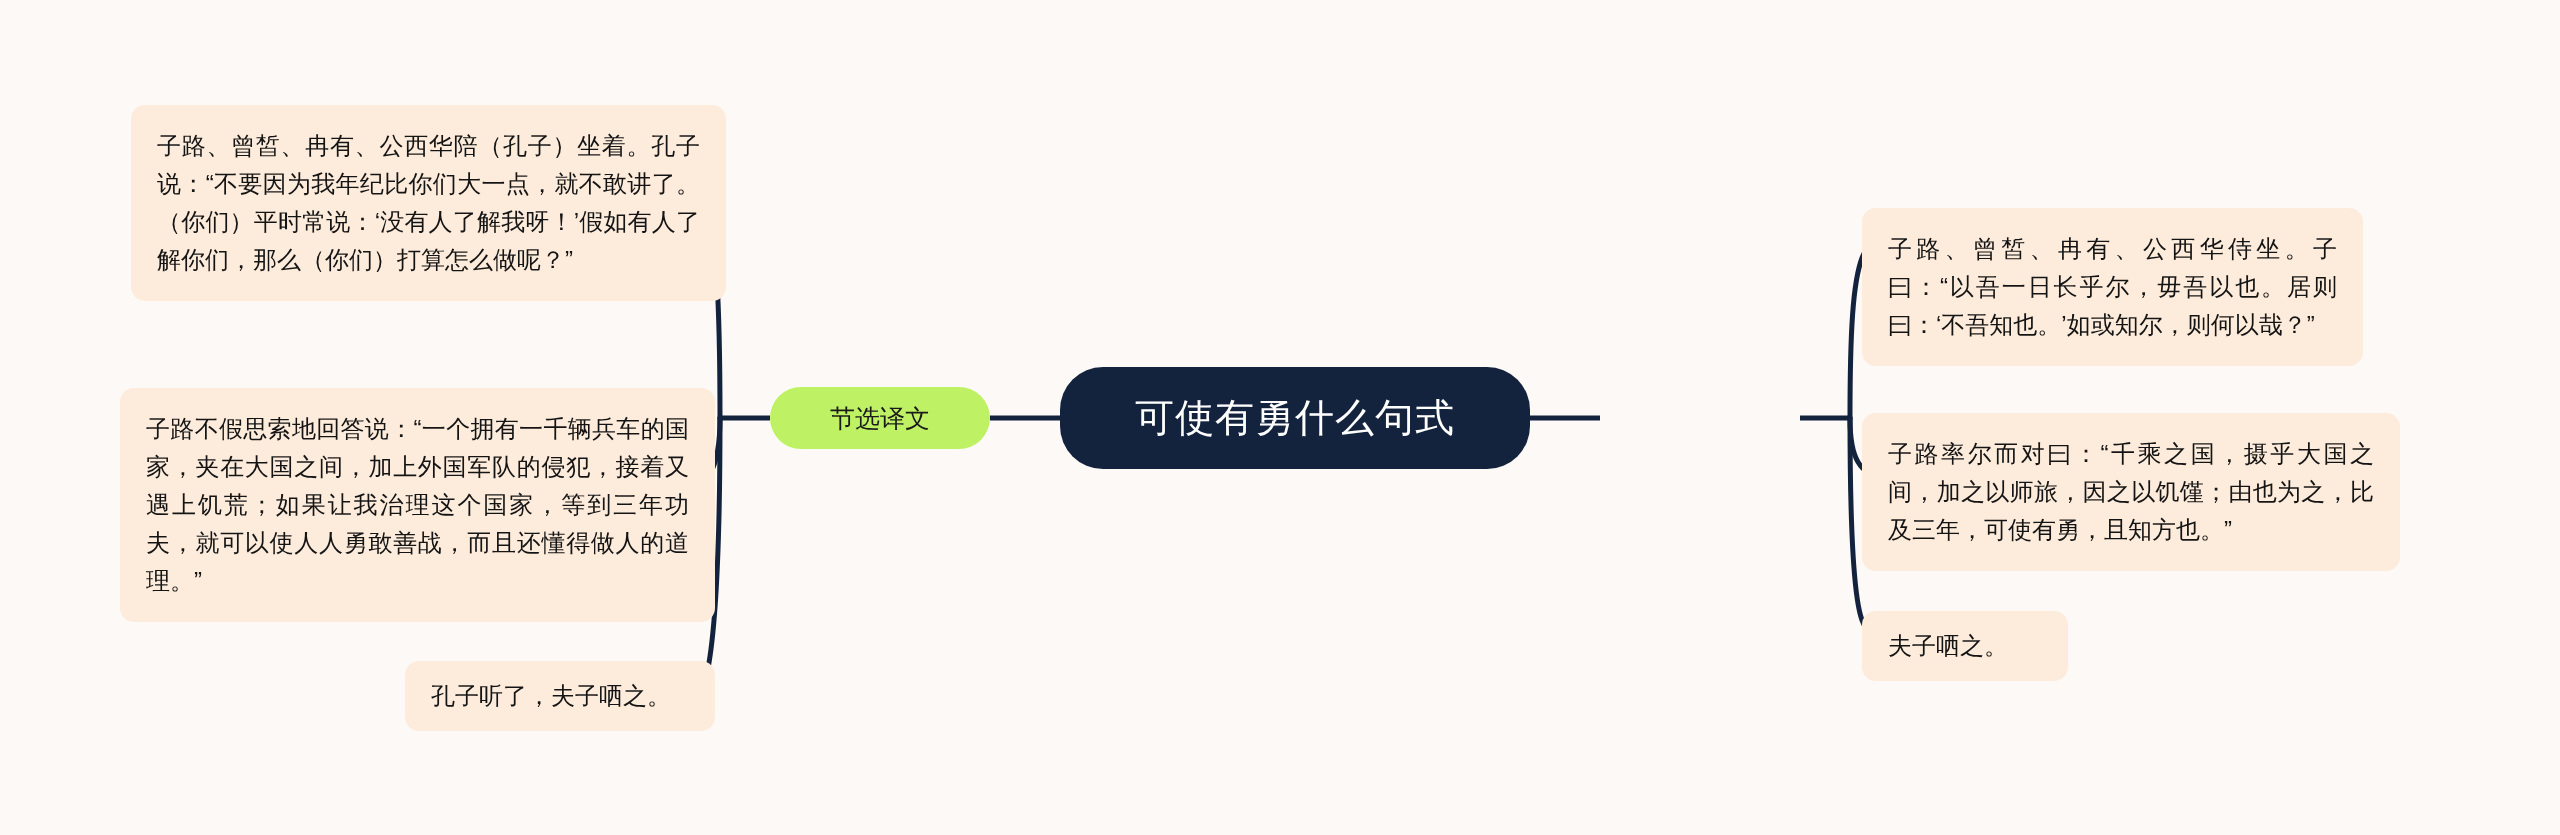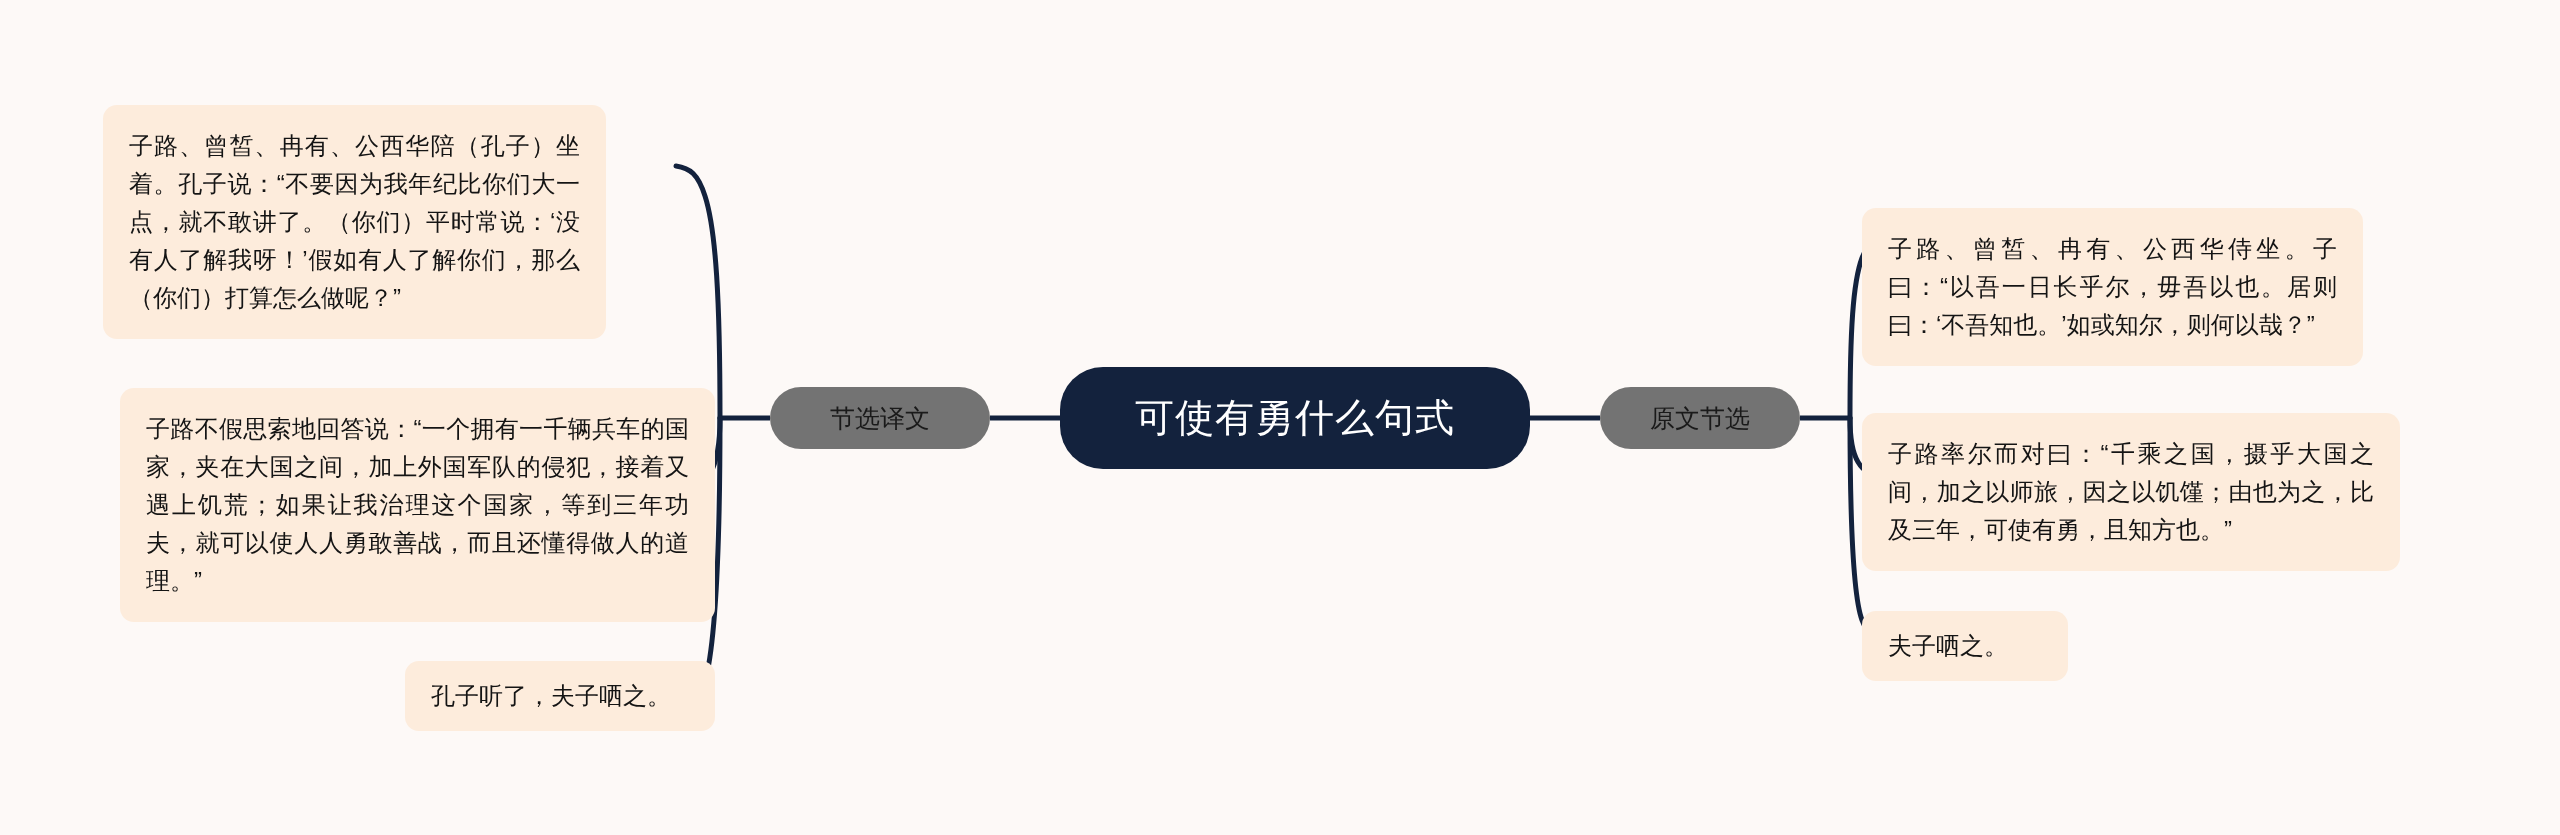--- a/index.html
+++ b/index.html
@@ -48,21 +48,21 @@
     letter-spacing: 1px;
     box-sizing: border-box;
     z-index: 3;
   }
 
   
   .branch-pill {
     position: absolute;
     transform: translateY(-50%);
     height: 62px;
-    background: #737373;
+    background: #bef264;
     border-radius: 31px;
     display: flex;
     align-items: center;
     justify-content: center;
     color: #1a1a1a;
     font-size: 25px;
     padding: 0 30px;
     box-sizing: border-box;
     z-index: 3;
   }
@@ -81,21 +81,21 @@
     line-height: 1.58;
     text-align: justify;
     z-index: 2;
   }
   .leaf.short {
     text-align: left;
     padding: 16px 26px;
   }
 
   
-  .leaf-l1 { left: 103px; top: 105px; width: 503px; }
+  .leaf-l1 { left: 131px; top: 105px; width: 595px; }
   .leaf-l2 { left: 120px; top: 388px; width: 595px; }
   .leaf-l3 { left: 405px; top: 661px; width: 310px; }
 
   
   .leaf-r1 { left: 1862px; top: 208px; width: 501px; }
   .leaf-r2 { left: 1862px; top: 413px; width: 538px; }
   .leaf-r3 { left: 1862px; top: 611px; width: 206px; }
 </style>
 </head>
 <body>
@@ -134,23 +134,20 @@
   </div>
 
   <div class="branch-pill branch-left">
     <span>节选译文</span>
   </div>
 
   <div class="root-node">
     <span>可使有勇什么句式</span>
   </div>
 
-  <div class="branch-pill branch-right">
-    <span>原文节选</span>
-  </div>
 
   <div class="leaf leaf-r1">
     <span>子路、曾皙、冉有、公西华侍坐。子曰：“以吾一日长乎尔，毋吾以也。居则曰：‘不吾知也。’如或知尔，则何以哉？”</span>
   </div>
 
   <div class="leaf leaf-r2">
     <span>子路率尔而对曰：“千乘之国，摄乎大国之间，加之以师旅，因之以饥馑；由也为之，比及三年，可使有勇，且知方也。”</span>
   </div>
 
   <div class="leaf leaf-r3 short">

